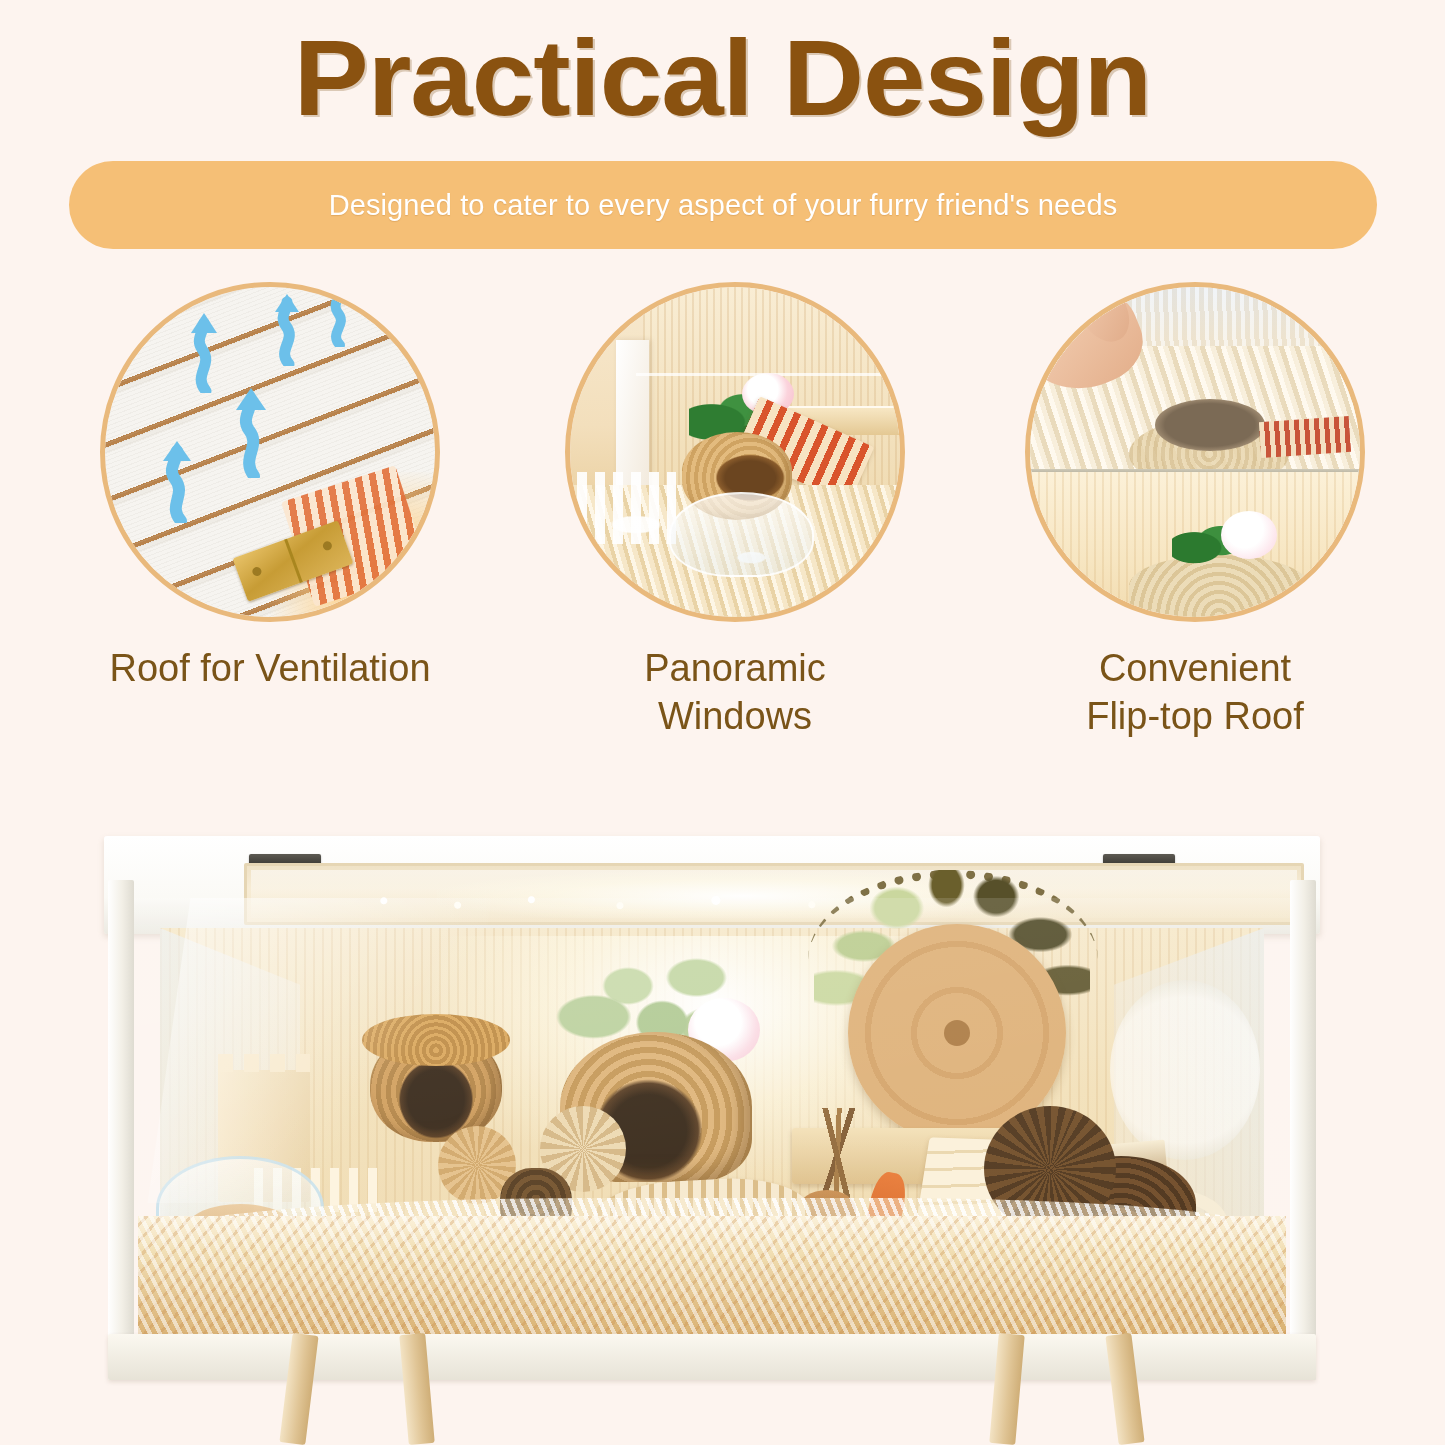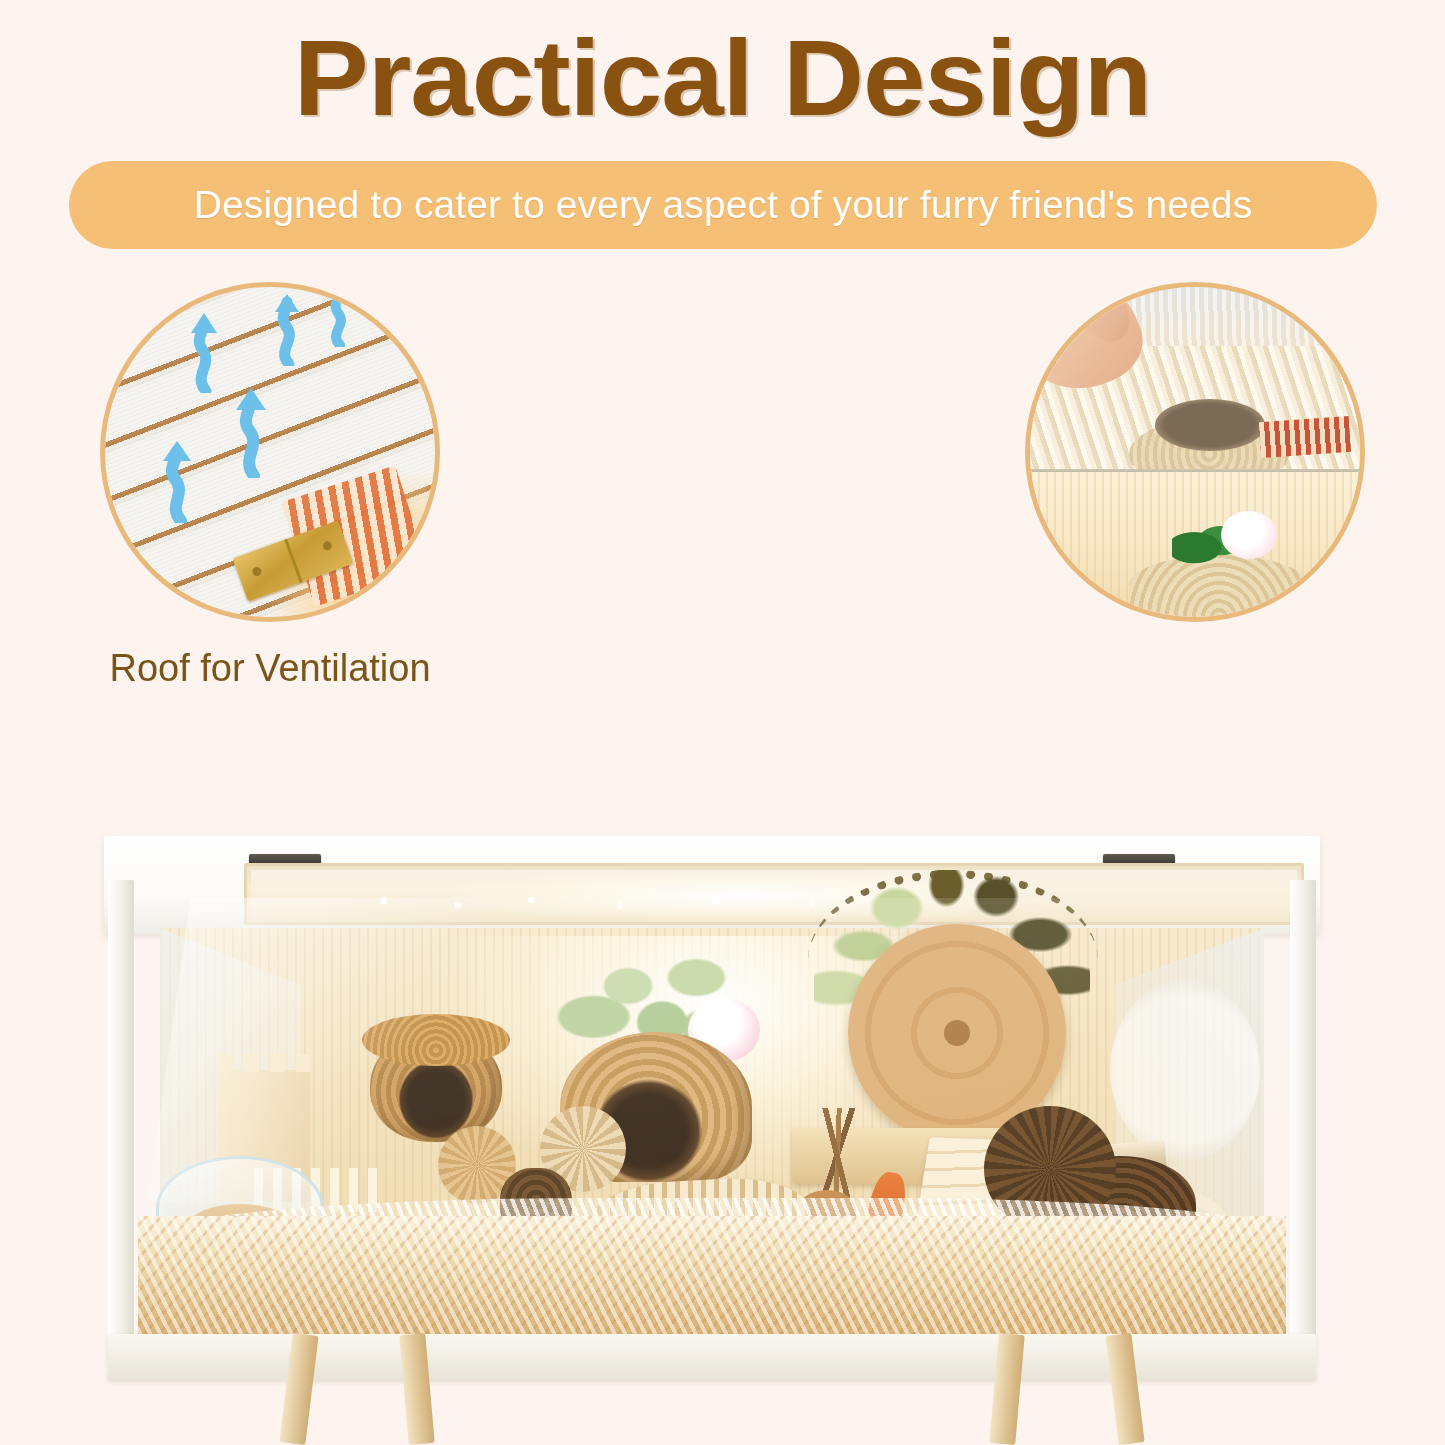--- a/index.html
+++ b/index.html
@@ -39,21 +39,21 @@
     width: 1308px;
     height: 88px;
     background: #f5bf76;
     border-radius: 46px;
     display: flex;
     align-items: center;
     justify-content: center;
   }
   .subtitle-pill .subtitle-text {
     color: #ffffff;
-    font-size: 39px;
+    font-size: 29px;
     font-weight: normal;
     letter-spacing: 0.1px;
     white-space: nowrap;
     text-shadow: 0 1px 1px rgba(190,130,60,0.35);
   }
 
   
   .features {
     position: absolute;
     top: 282px;
@@ -810,20 +810,42 @@
         <div class="hinge">
           <div class="hinge-line"></div>
         </div>
       </div>
     </div>
     <div class="feature-caption">
       <div>Roof for Ventilation</div>
     </div>
   </div>
 
+  <div class="feature feature-2">
+    <div class="circle">
+      <div class="circle-inner">
+        <div class="pano"></div>
+        <div class="pano-wall"></div>
+        <div class="pano-shelf"></div>
+        <div class="pano-panel"></div>
+        <div class="pano-glass-edge"></div>
+        <div class="pano-plant"></div>
+        <div class="pano-flower"></div>
+        <div class="pano-ladder"></div>
+        <div class="pano-bedding"></div>
+        <div class="pano-tunnel"></div>
+        <div class="pano-fence"></div>
+        <div class="pano-dome"></div>
+      </div>
+    </div>
+    <div class="feature-caption">
+      <div>Panoramic</div>
+      <div>Windows</div>
+    </div>
+  </div>
 
   <div class="feature feature-3">
     <div class="circle">
       <div class="circle-inner">
         <div class="flip-top"></div>
         <div class="flip-upper"></div>
         <div class="flip-bedding"></div>
         <div class="flip-nest"></div>
         <div class="flip-hole"></div>
         <div class="flip-redladder"></div>
@@ -832,20 +854,24 @@
         <div class="flip-basket"></div>
         <div class="flip-plant"></div>
         <div class="flip-flower"></div>
         <div class="hand">
           <div class="palm"></div>
           <div class="finger" style="left:46%;top:2%;width:30%;height:44%;transform:rotate(-30deg);"></div>
           <div class="finger" style="left:26%;top:0%;width:26%;height:38%;transform:rotate(-18deg);"></div>
         </div>
       </div>
     </div>
+    <div class="feature-caption">
+      <div>Convenient</div>
+      <div>Flip-top Roof</div>
+    </div>
   </div>
 </div>
 
 <div class="product">
 
   <div class="top-board-persp"></div>
   <div class="top-board">
     <div class="hinge-top left"></div>
     <div class="hinge-top right"></div>
     <div class="lid-inset">

